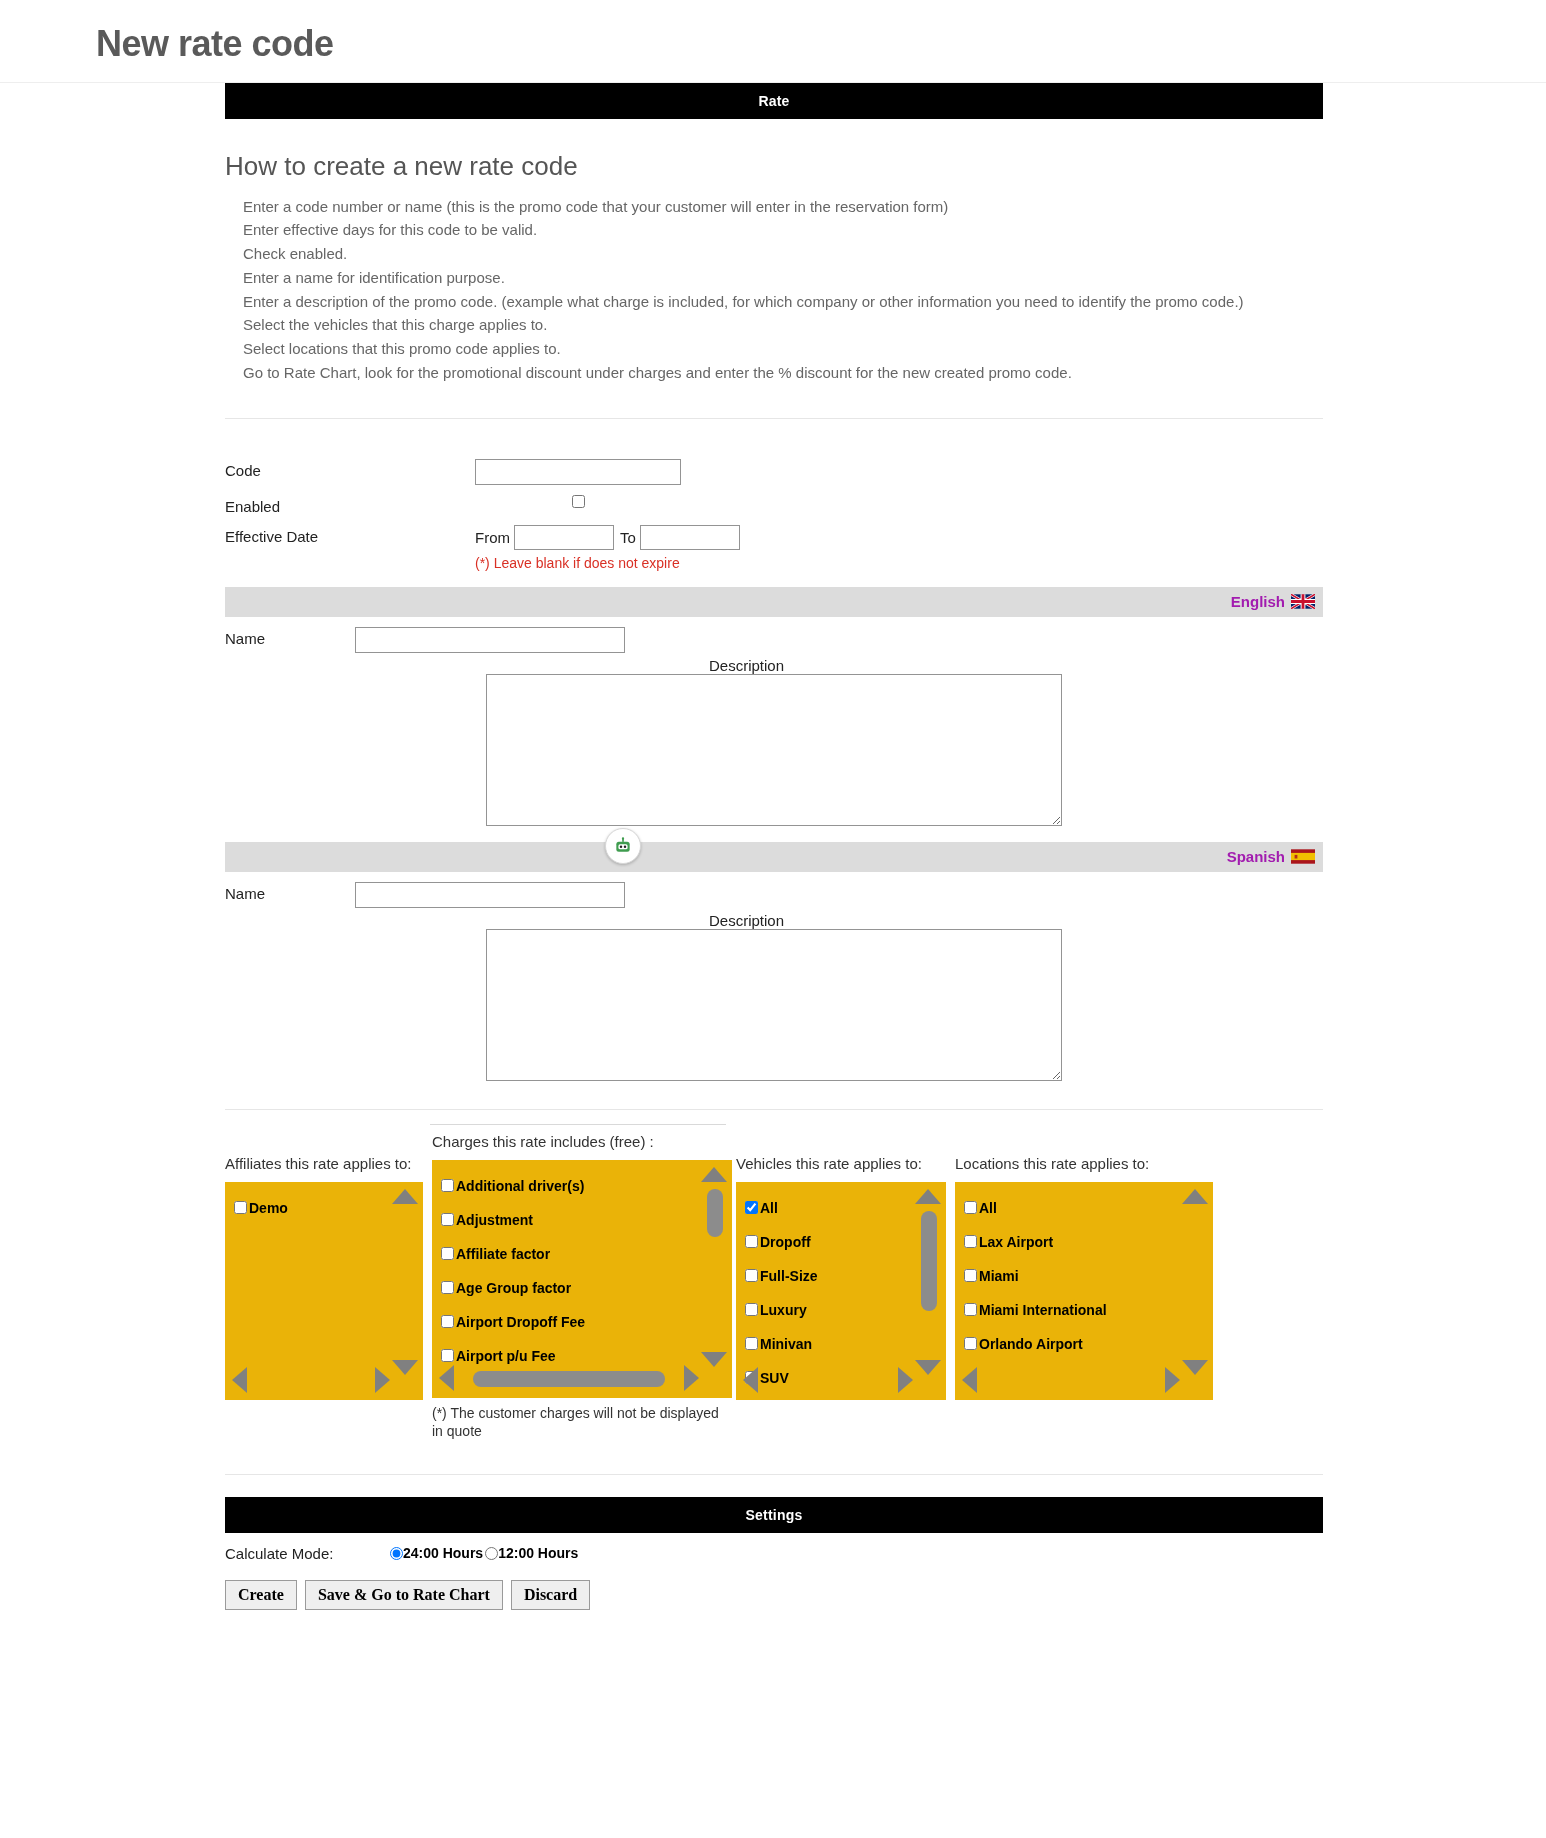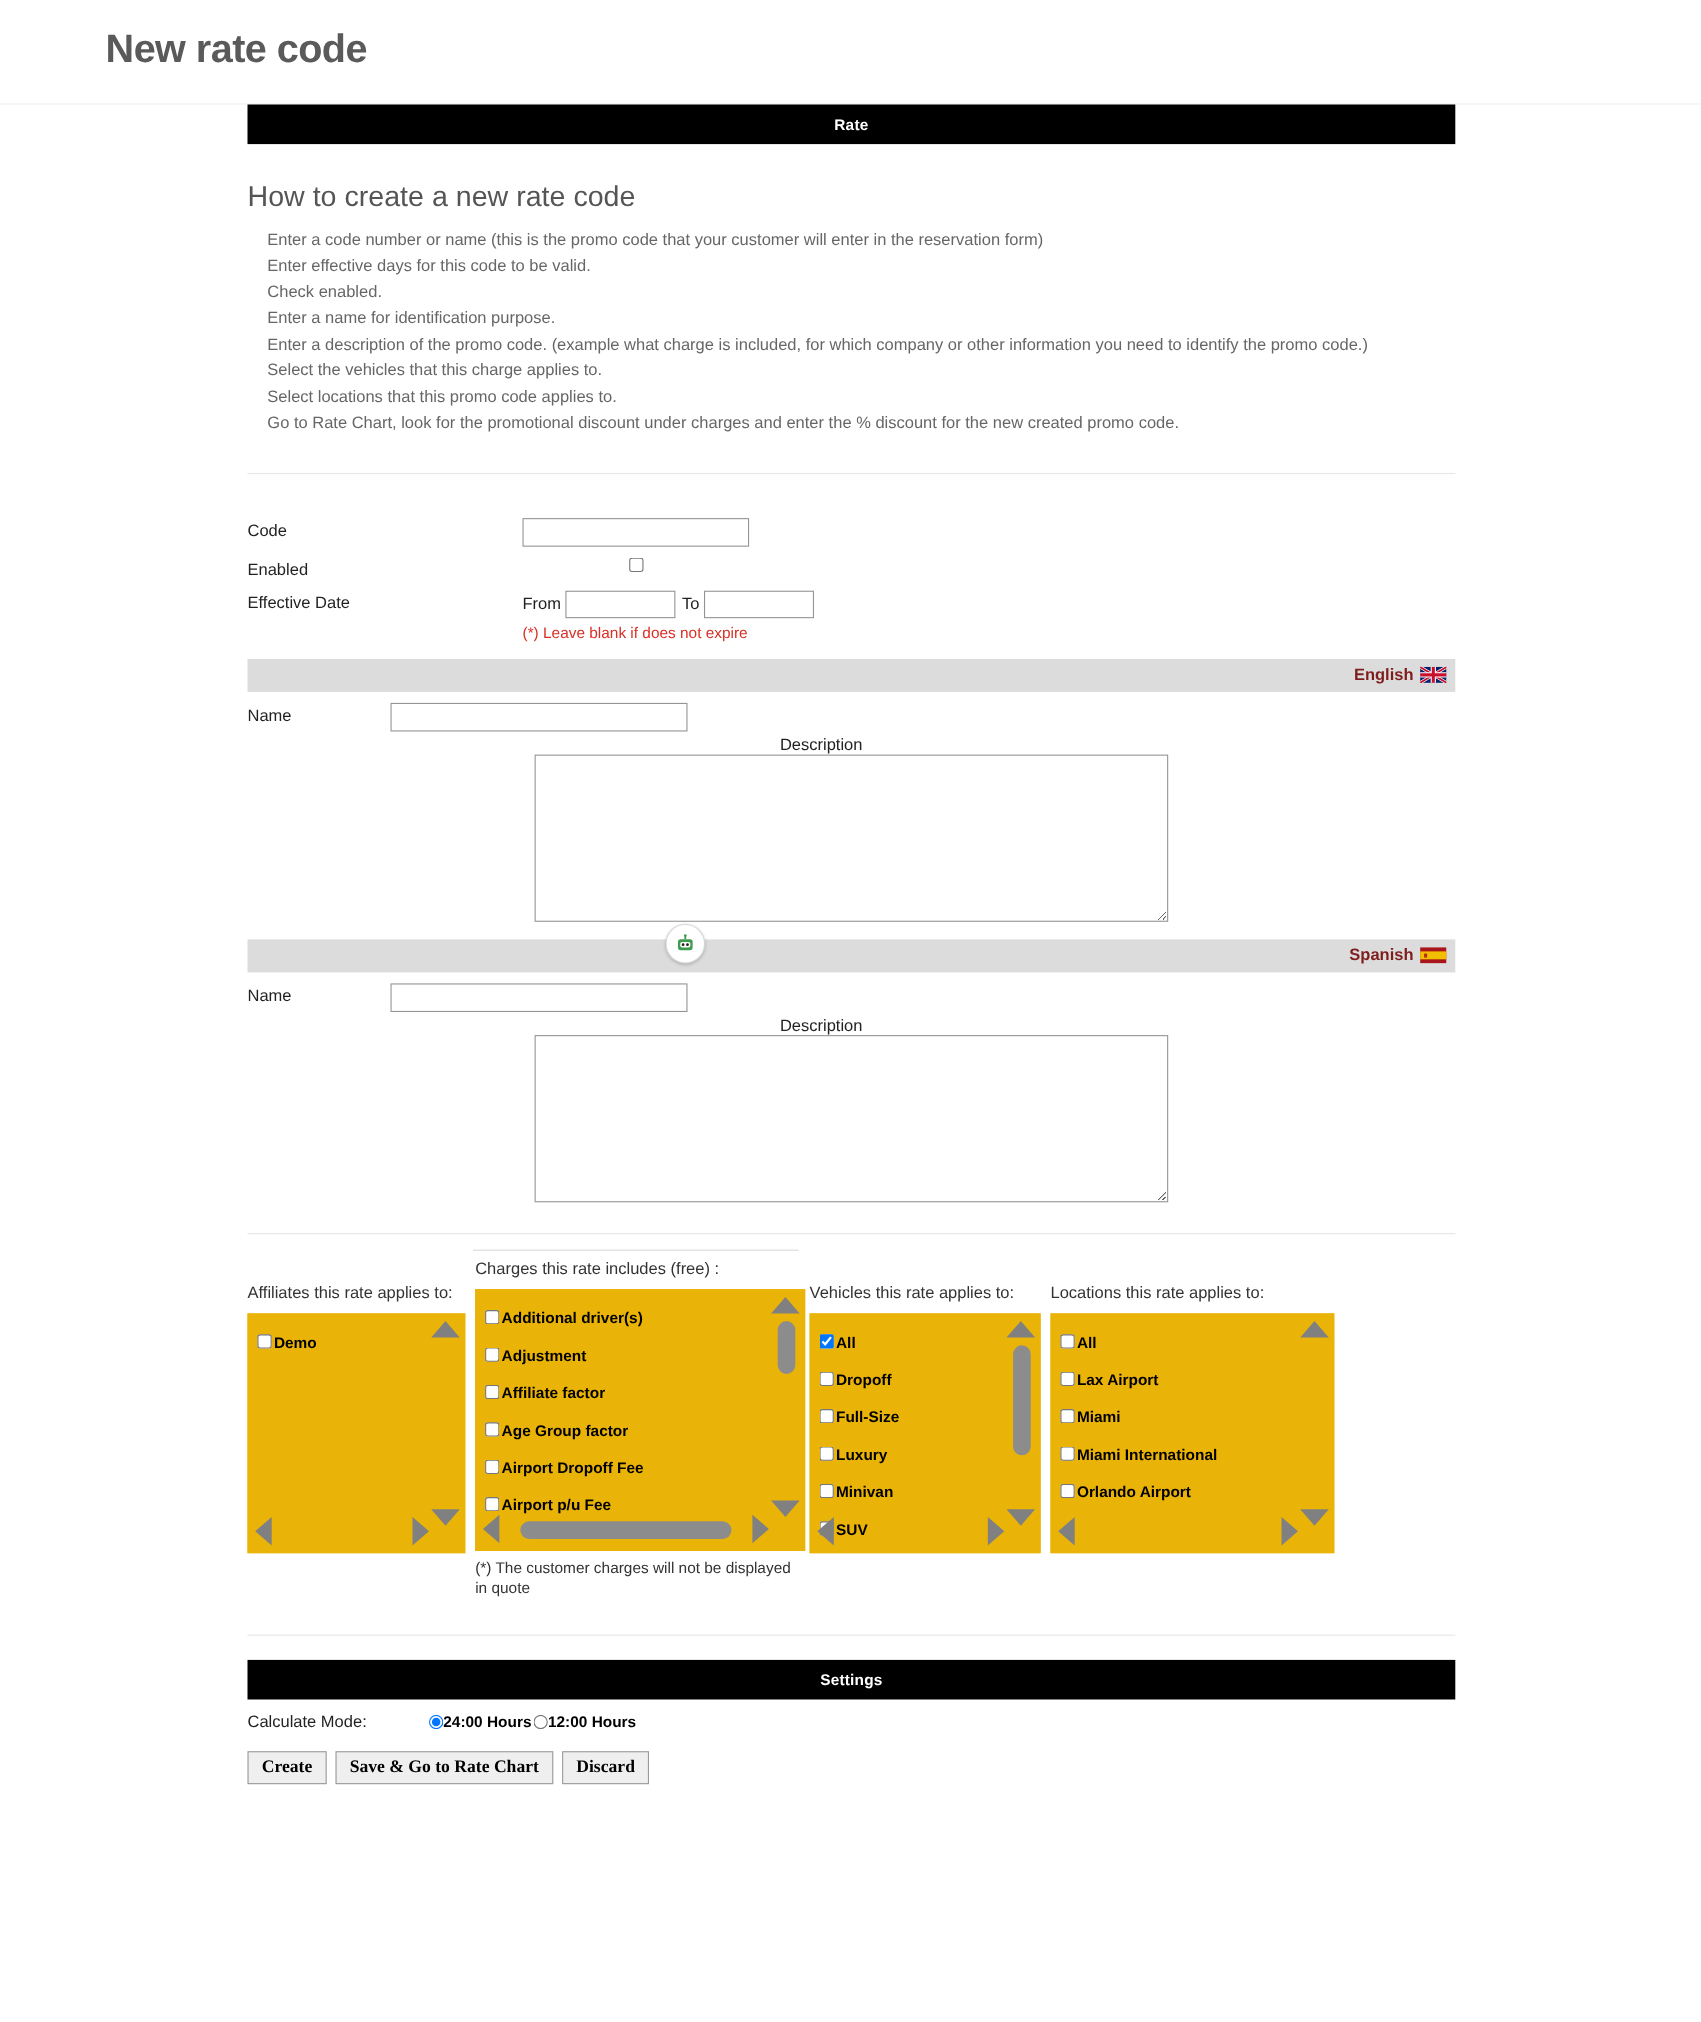--- a/index.html
+++ b/index.html
@@ -5,21 +5,21 @@
   * { box-sizing: border-box; }
   html, body {
     margin: 0; padding: 0;
     background: #ffffff;
     font-family: "Liberation Sans", sans-serif;
   }
   body { width: 1546px; height: 1838px; position: relative; }
 
   
   .page-title-wrap {
-    padding: 24px 0 30px 96px;
+    padding: 24px 0 18px 96px;
     border-bottom: 1px solid #eeeeee;
   }
   .page-title {
     font-size: 36px;
     font-weight: bold;
     color: #5a5a5a;
     letter-spacing: -0.5px;
     line-height: 1.1;
   }
 
@@ -93,21 +93,21 @@
   
   .lang-bar {
     background: #dcdcdc;
     height: 30px;
     display: flex;
     align-items: center;
     justify-content: flex-end;
     padding-right: 8px;
     font-size: 15px;
     font-weight: bold;
-    color: #7f1d1d;
+    color: #a21caf;
     margin-top: 16px;
     position: relative;
   }
   .flag { width: 24px; height: 15px; margin-left: 6px; display: inline-block; }
 
   .lang-row {
     display: flex;
     align-items: flex-start;
     margin-top: 10px;
   }

